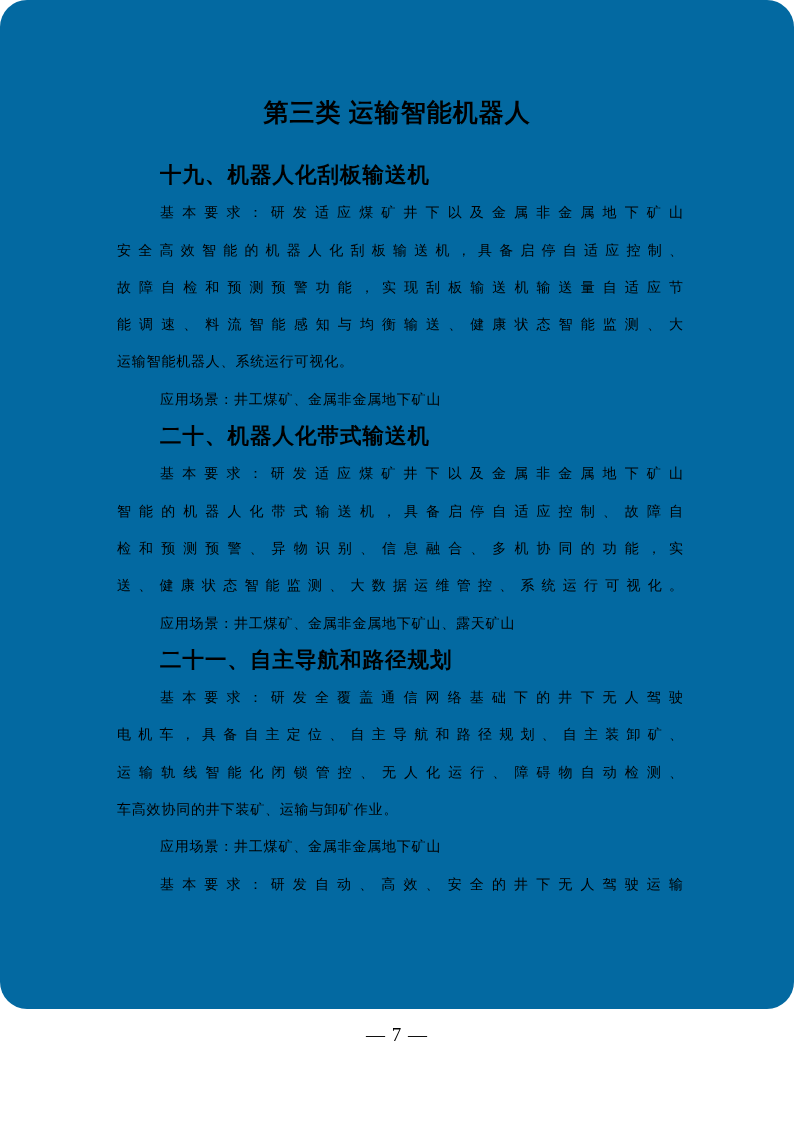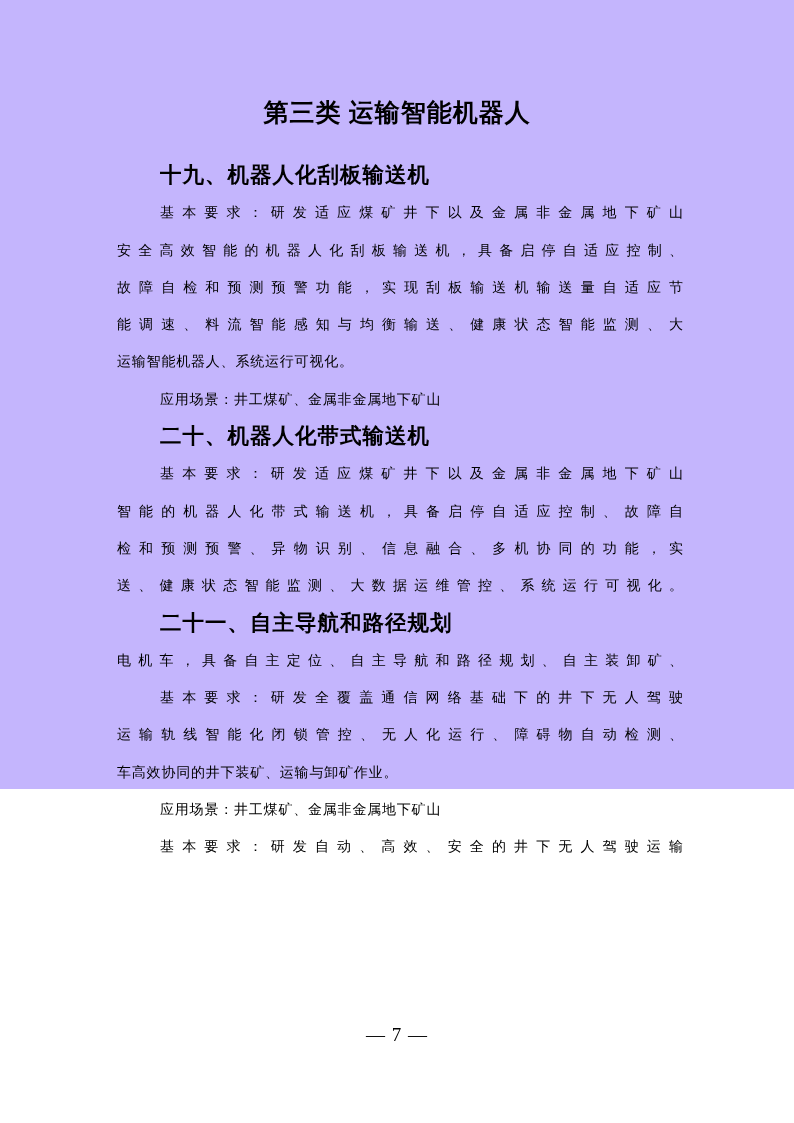--- a/index.html
+++ b/index.html
@@ -6,24 +6,25 @@
     margin: 0;
     padding: 0;
     background: #ffffff;
     width: 794px;
     height: 1123px;
     overflow: hidden;
   }
   .page {
     position: relative;
     width: 794px;
-    height: 789px;
-    background: #c4b5fd;
+    height: 1009px;
+    background: #0369a1;
     color: #000000;
     font-family: "Liberation Serif", serif;
+    border-radius: 27px;
   }
   .title {
     position: absolute;
     top: 96px;
     left: 0;
     width: 794px;
     margin: 0;
     text-align: center;
     font-size: 25px;
     font-weight: bold;
@@ -87,24 +88,25 @@
     <div class="line jfull">故障自检和预测预警功能，实现刮板输送机输送量自适应节</div>
     <div class="line jfull">能调速、料流智能感知与均衡输送、健康状态智能监测、大</div>
     <div class="line">运输智能机器人、系统运行可视化。</div>
     <div class="line indent">应用场景：井工煤矿、金属非金属地下矿山</div>
 
     <div class="line heading indent">二十、机器人化带式输送机</div>
     <div class="line indent jfull">基本要求：研发适应煤矿井下以及金属非金属地下矿山</div>
     <div class="line jfull">智能的机器人化带式输送机，具备启停自适应控制、故障自</div>
     <div class="line jfull">检和预测预警、异物识别、信息融合、多机协同的功能，实</div>
     <div class="line jfull">送、健康状态智能监测、大数据运维管控、系统运行可视化。</div>
+    <div class="line indent">应用场景：井工煤矿、金属非金属地下矿山、露天矿山</div>
 
     <div class="line heading indent">二十一、自主导航和路径规划</div>
+    <div class="line indent jfull">基本要求：研发全覆盖通信网络基础下的井下无人驾驶</div>
     <div class="line jfull">电机车，具备自主定位、自主导航和路径规划、自主装卸矿、</div>
-    <div class="line indent jfull">基本要求：研发全覆盖通信网络基础下的井下无人驾驶</div>
     <div class="line jfull">运输轨线智能化闭锁管控、无人化运行、障碍物自动检测、</div>
     <div class="line">车高效协同的井下装矿、运输与卸矿作业。</div>
     <div class="line indent">应用场景：井工煤矿、金属非金属地下矿山</div>
 
     <div class="line indent jfull">基本要求：研发自动、高效、安全的井下无人驾驶运输</div>
 
   </div>
 
   <div class="footer">— 7 —</div>
 

